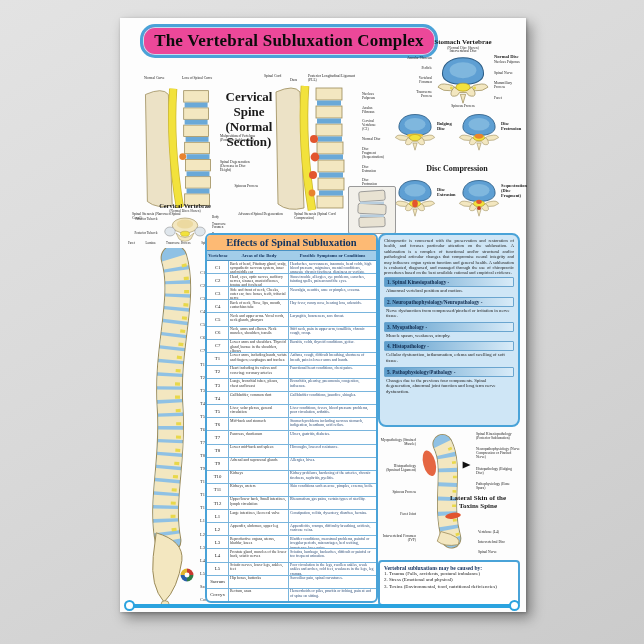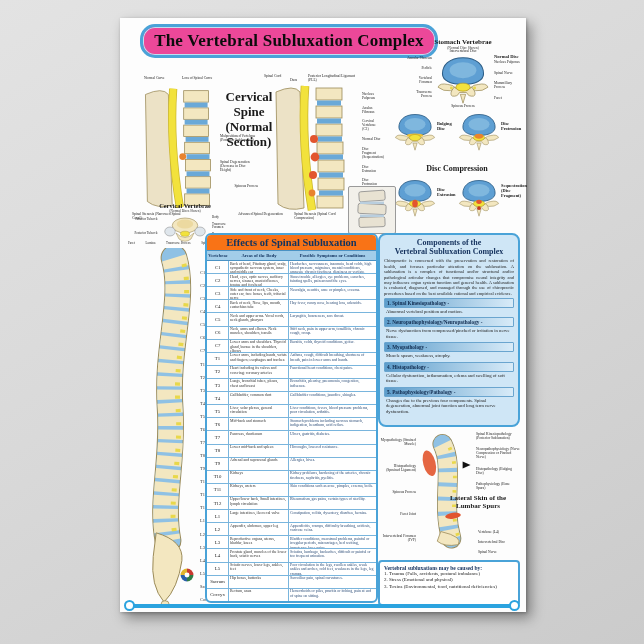--- a/index.html
+++ b/index.html
@@ -39,21 +39,21 @@
   .cerv h3{font-size:6.4px;font-weight:bold}
   .cerv .sub{font-size:3.4px;color:#333}
   
   .spinewrap{left:2px;top:224px;width:104px;height:368px}
   .toplabs{left:6px;top:0;width:94px;display:flex;justify-content:space-between}
   .levels{left:78px;top:28px;width:20px;height:332px;display:flex;flex-direction:column;justify-content:space-between}
   .levels span{font-size:4.4px;color:#333;text-align:left}
   
   .etable{left:85px;top:215px;width:173px;height:370px;border:2px solid #4aa3d8;border-radius:6px;
     overflow:hidden;background:#fff;display:flex;flex-direction:column}
-  .t-title{height:16px;flex:none;background:#f97316;color:#12335f;font-weight:bold;font-size:10.5px;
+  .t-title{height:16px;flex:none;background:#fdba74;color:#12335f;font-weight:bold;font-size:10.5px;
     text-align:center;line-height:15px;border-bottom:1px solid #4a92c4}
   .t-cols{display:flex;height:10px;flex:none;background:#a2cde9;border-bottom:1px solid #4a92c4}
   .t-cols span{font-weight:bold;font-size:4.6px;color:#12335f;text-align:center;line-height:10px}
   .cc1{width:22px;flex:none}.cc2{width:60px;flex:none}.cc3{flex:1}
   .tbody{flex:1;display:flex;flex-direction:column}
   .trow{flex:1;display:flex;border-bottom:1px solid #79b5dd;overflow:hidden}
   .trow:last-child{border-bottom:none}
   .trow .cc1{display:flex;align-items:center;justify-content:center;font-size:4.8px;color:#222;
     border-right:1px solid #79b5dd}
   .trow .cc2{font-size:3.9px;line-height:1.12;padding:.5px 1px;color:#333;border-right:1px solid #79b5dd}
@@ -479,24 +479,20 @@
       </div>
         <div class="trow">
         <span class="cc1">Coccyx</span>
         <span class="cc2">Rectum, anus</span>
         <span class="cc3">Hemorrhoids or piles, pruritis or itching, pain at end of spine on sitting.</span>
       </div>
       </div>
   </div>
 
   <div class="abs comp">
-    <h2>
-      <div>Components of the</div>
-      <div>Vertebral Subluxation Complex</div>
-    </h2>
     <div class="intro">Chiropractic is concerned with the preservation and restoration of health, and focuses particular attention on the subluxation. A subluxation is a complex of functional and/or structural and/or pathological articular changes that compromise neural integrity and may influence organ system function and general health. A subluxation is evaluated, diagnosed, and managed through the use of chiropractic procedures based on the best available rational and empirical evidence.</div>
     <div>
 
     <div>
         <div class="ci-h">1. Spinal Kinesiopathology -</div>
         <div class="ci-t">Abnormal vertebral position and motion.</div>
       </div>
         <div>
         <div class="ci-h">2. Neuropathophysiology/Neuropathology -</div>
         <div class="ci-t">Nerve dysfunction from compressed/pinched or irritation in nerve tissue.</div>
@@ -543,21 +539,21 @@
         <span class="lb">Pathophysiology (Bone Spurs)</span>
       </div>
     <div class="abs lat-rb">
 
     <span class="lb">Vertebrae (L4)</span>
         <span class="lb">Intervertebral Disc</span>
         <span class="lb">Spinal Nerve</span>
       </div>
     <div class="abs latcap">
       <div>Lateral Skin of the</div>
-      <div>Lumbar Spurs</div>
+      <div>Toxins Spine</div>
     </div>
   </div>
 
   <div class="abs causes">
     <div class="ch">Vertebral subluxations may be caused by:</div>
     <div>
 
     <div class="ci">1. Trauma (Falls, accidents, postural imbalance)</div>
         <div class="ci">2. Stress (Emotional and physical)</div>
         <div class="ci">3. Toxins (Environmental, food, nutritional deficiencies)</div>

